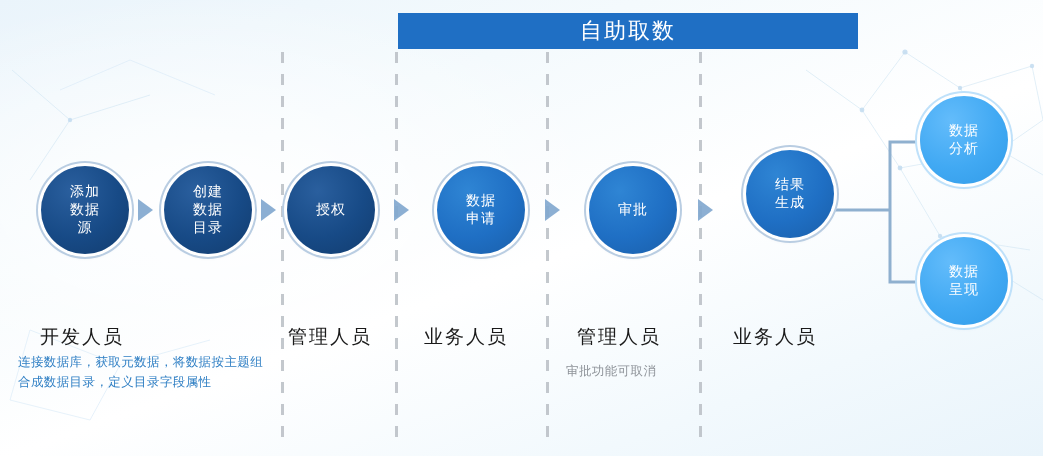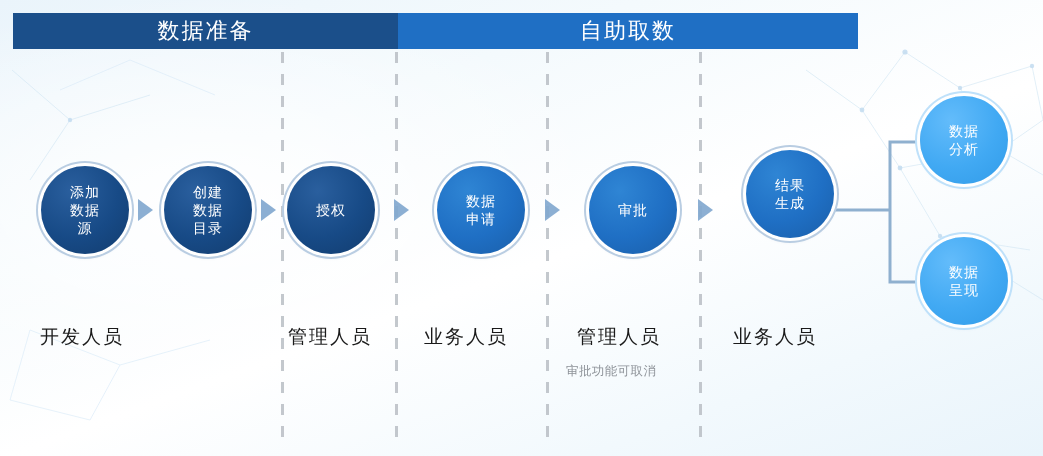--- a/index.html
+++ b/index.html
@@ -69,21 +69,21 @@
     align-items: center;
     justify-content: center;
     text-align: center;
     color: #ffffff;
     font-size: 14px;
     line-height: 18px;
     letter-spacing: 1px;
     box-sizing: border-box;
     box-shadow: 0 0 0 3px #ffffff, 0 0 0 5px #b9cde2, 0 2px 5px rgba(30,70,120,.22);
   }
-  .node .lbl { display: block; }
+  .node .lbl { display: block; font-family: Liberation Serif, serif; }
   .node.navy  { background: radial-gradient(circle at 35% 28%, #2a5f9e 0%, #174a86 55%, #123c6e 100%); }
   .node.blue  { background: radial-gradient(circle at 35% 28%, #2f85d4 0%, #1f6fc4 55%, #1a5ea8 100%); }
   .node.light { background: radial-gradient(circle at 35% 28%, #63bcfb 0%, #41a9f3 55%, #319be8 100%); }
   .node.light { box-shadow: 0 0 0 3px #ffffff, 0 0 0 5px #bfe1fa, 0 2px 5px rgba(30,110,170,.22); }
 
   
   .arrow {
     position: absolute;
     width: 0; height: 0;
     border-top: 11px solid transparent;
@@ -144,23 +144,20 @@
       <circle cx="940" cy="236" r="2.2"></circle>
       <circle cx="70" cy="120" r="2.2"></circle>
     </g>
     <g stroke="#dcecf8" stroke-width="0.9" fill="none" opacity="0.8">
       <path d="M30 330 L120 365 L90 420 L10 400 Z"></path>
       <path d="M120 365 L210 340"></path>
       <path d="M60 90 L130 60 L215 95"></path>
     </g>
   </svg>
 
-  <div class="band" id="band-0">
-    <span>数据准备</span>
-  </div>
   <div class="band" id="band-1">
     <span>自助取数</span>
   </div>
 
   <div class="divider" style="left:281px;"></div>
   <div class="divider" style="left:395px;"></div>
   <div class="divider" style="left:546px;"></div>
   <div class="divider" style="left:699px;"></div>
 
   <svg id="branch" viewBox="0 0 150 180" xmlns="http://www.w3.org/2000/svg">
@@ -246,17 +243,20 @@
   <div class="role" style="left:424px; width:114px;">
     <span>业务人员</span>
   </div>
   <div class="role" style="left:577px; width:114px;">
     <span>管理人员</span>
   </div>
   <div class="role" style="left:733px; width:114px;">
     <span>业务人员</span>
   </div>
 
+  <div class="desc accent" style="left:18px; top:352px; width:248px;">
+    <span>连接数据库，获取元数据，将数据按主题组合成数据目录，定义目录字段属性</span>
+  </div>
   <div class="desc muted" style="left:566px; top:361px; width:140px;">
     <span>审批功能可取消</span>
   </div>
 
 </div>
 
 </body></html>

